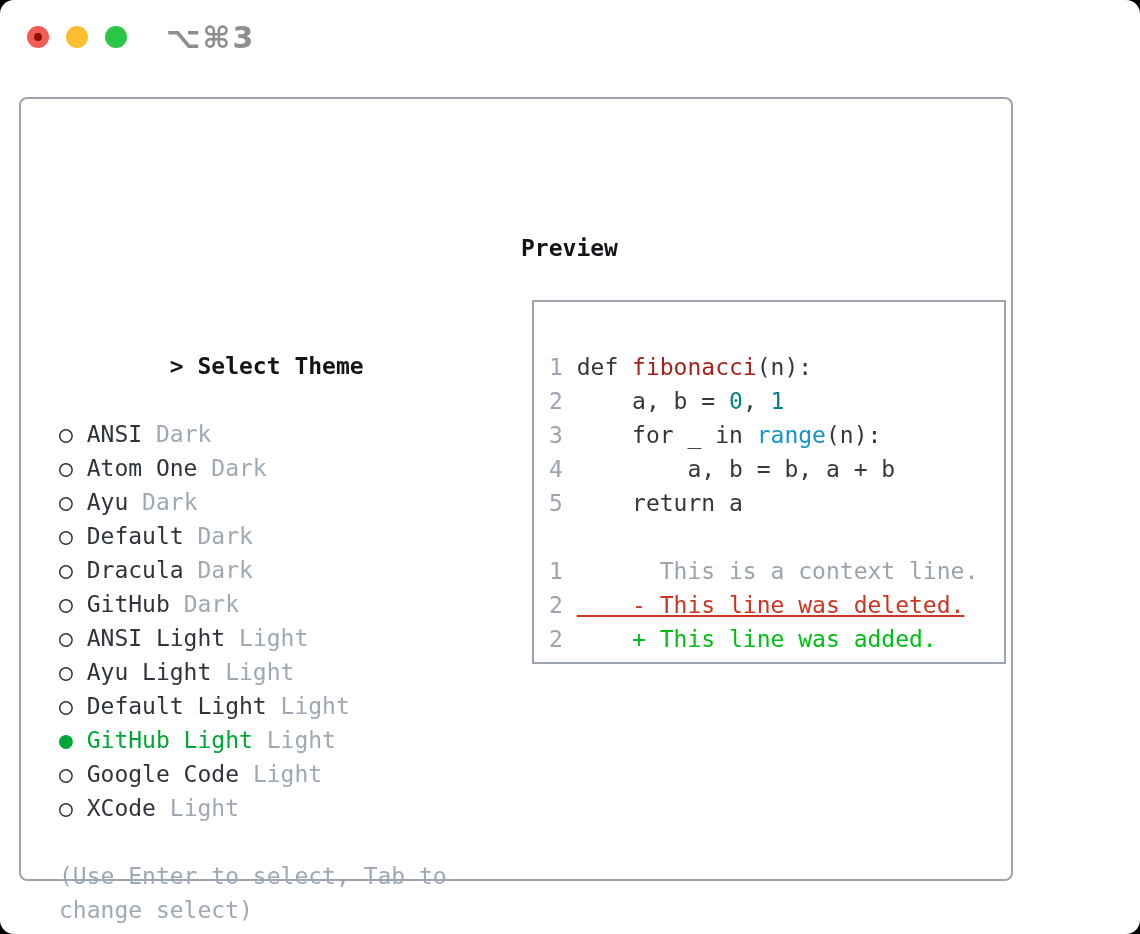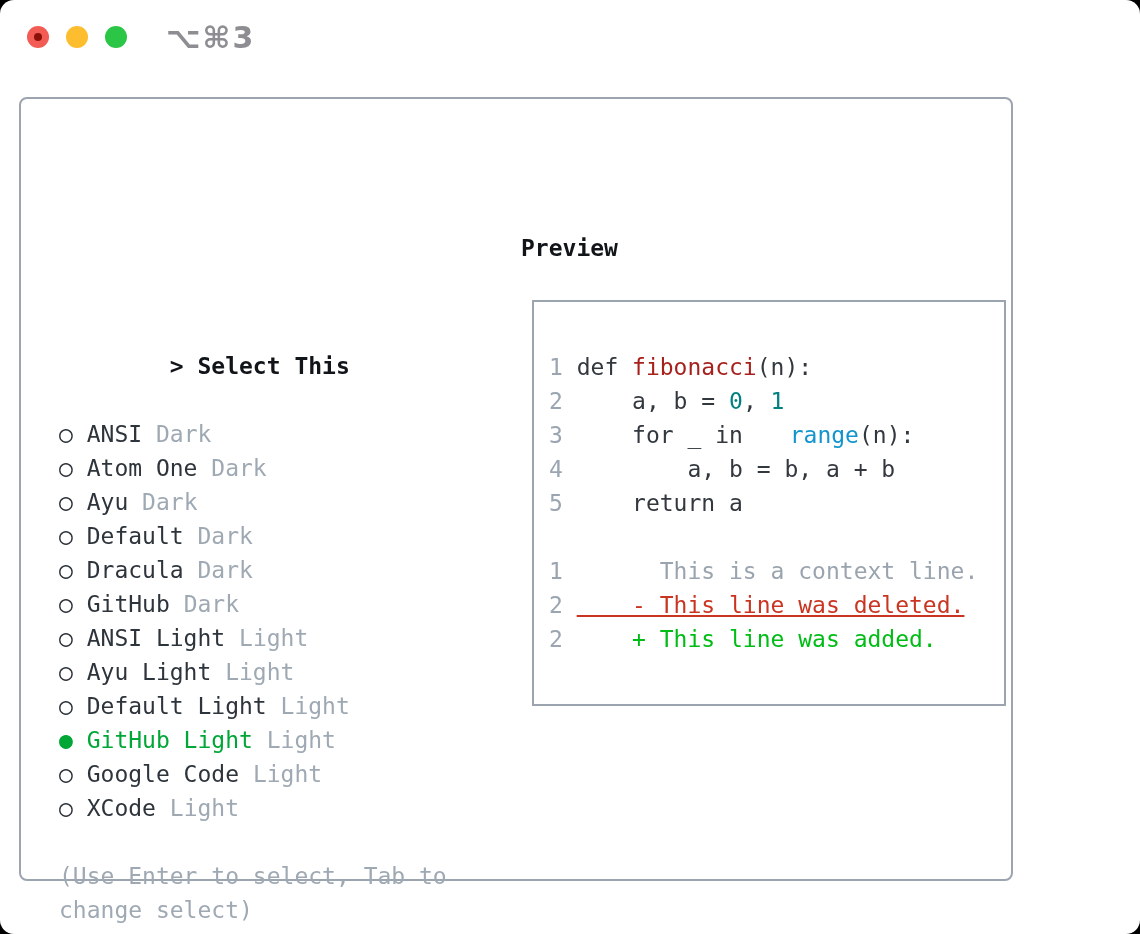--- a/index.html
+++ b/index.html
@@ -65,51 +65,51 @@
   .hint{
     position:absolute;left:38px;top:760px;width:430px;font-size:23px;line-height:34px;
     color:var(--muted-gray);white-space:normal;
   }
   
   .preview-label{
     position:absolute;left:500px;top:132px;font-size:23px;line-height:34px;
     font-weight:bold;color:var(--text-black);
   }
   .preview-box{
-    position:absolute;left:511px;top:201px;width:474px;height:406px;
+    position:absolute;left:511px;top:201px;width:474px;height:364px;
     border:2px solid var(--border-gray);box-sizing:border-box;background:#fff;
     padding:48px 0 0 15px;font-size:23px;line-height:34px;white-space:pre;overflow:hidden;
   }
   .pline{height:34px;}
   .ln{display:inline-block;width:2ch;color:var(--line-number);}
   .tok-plain{color:var(--code-default);}
   .tok-function{color:var(--code-function);}
   .tok-number{color:var(--code-number);}
-  .tok-builtin{color:var(--code-builtin);margin-left:33px;}
+  .tok-builtin{color:var(--code-builtin);}
   .tok-context{color:var(--diff-context);}
   .tok-deleted{color:var(--diff-deleted);text-decoration:underline;}
   .tok-added{color:var(--diff-added);margin-top:24px;}
 </style>
 </head>
 <body>
 
 <div class="window">
 
   <div class="traffic close">
       <span class="dot"></span>
     </div>
   <div class="traffic minimize"></div>
   <div class="traffic maximize"></div>
   <div class="title">⌥⌘3</div>
 
   <div class="panel">
 
     <div class="menu">
       <div class="row header-row">
-        <span class="bullet">&gt;</span><span class="header-label">Select This</span>
+        <span class="bullet">&gt;</span><span class="header-label">Select Theme</span>
       </div>
       <div id="theme-list"><div class="row"><span class="bullet">○</span><span class="name">ANSI</span> <span class="variant">Dark</span></div><div class="row"><span class="bullet">○</span><span class="name">Atom One</span> <span class="variant">Dark</span></div><div class="row"><span class="bullet">○</span><span class="name">Ayu</span> <span class="variant">Dark</span></div><div class="row"><span class="bullet">○</span><span class="name">Default</span> <span class="variant">Dark</span></div><div class="row"><span class="bullet">○</span><span class="name">Dracula</span> <span class="variant">Dark</span></div><div class="row"><span class="bullet">○</span><span class="name">GitHub</span> <span class="variant">Dark</span></div><div class="row"><span class="bullet">○</span><span class="name">ANSI Light</span> <span class="variant">Light</span></div><div class="row"><span class="bullet">○</span><span class="name">Ayu Light</span> <span class="variant">Light</span></div><div class="row"><span class="bullet">○</span><span class="name">Default Light</span> <span class="variant">Light</span></div><div class="row selected"><span class="bullet">●</span><span class="name">GitHub Light</span> <span class="variant">Light</span></div><div class="row"><span class="bullet">○</span><span class="name">Google Code</span> <span class="variant">Light</span></div><div class="row"><span class="bullet">○</span><span class="name">XCode</span> <span class="variant">Light</span></div></div>
       <div class="blank"></div>
       
       
     </div>
 
     <div class="hint">(Use Enter to select, Tab to change select)</div>
 
     <div class="preview-label">Preview</div>

